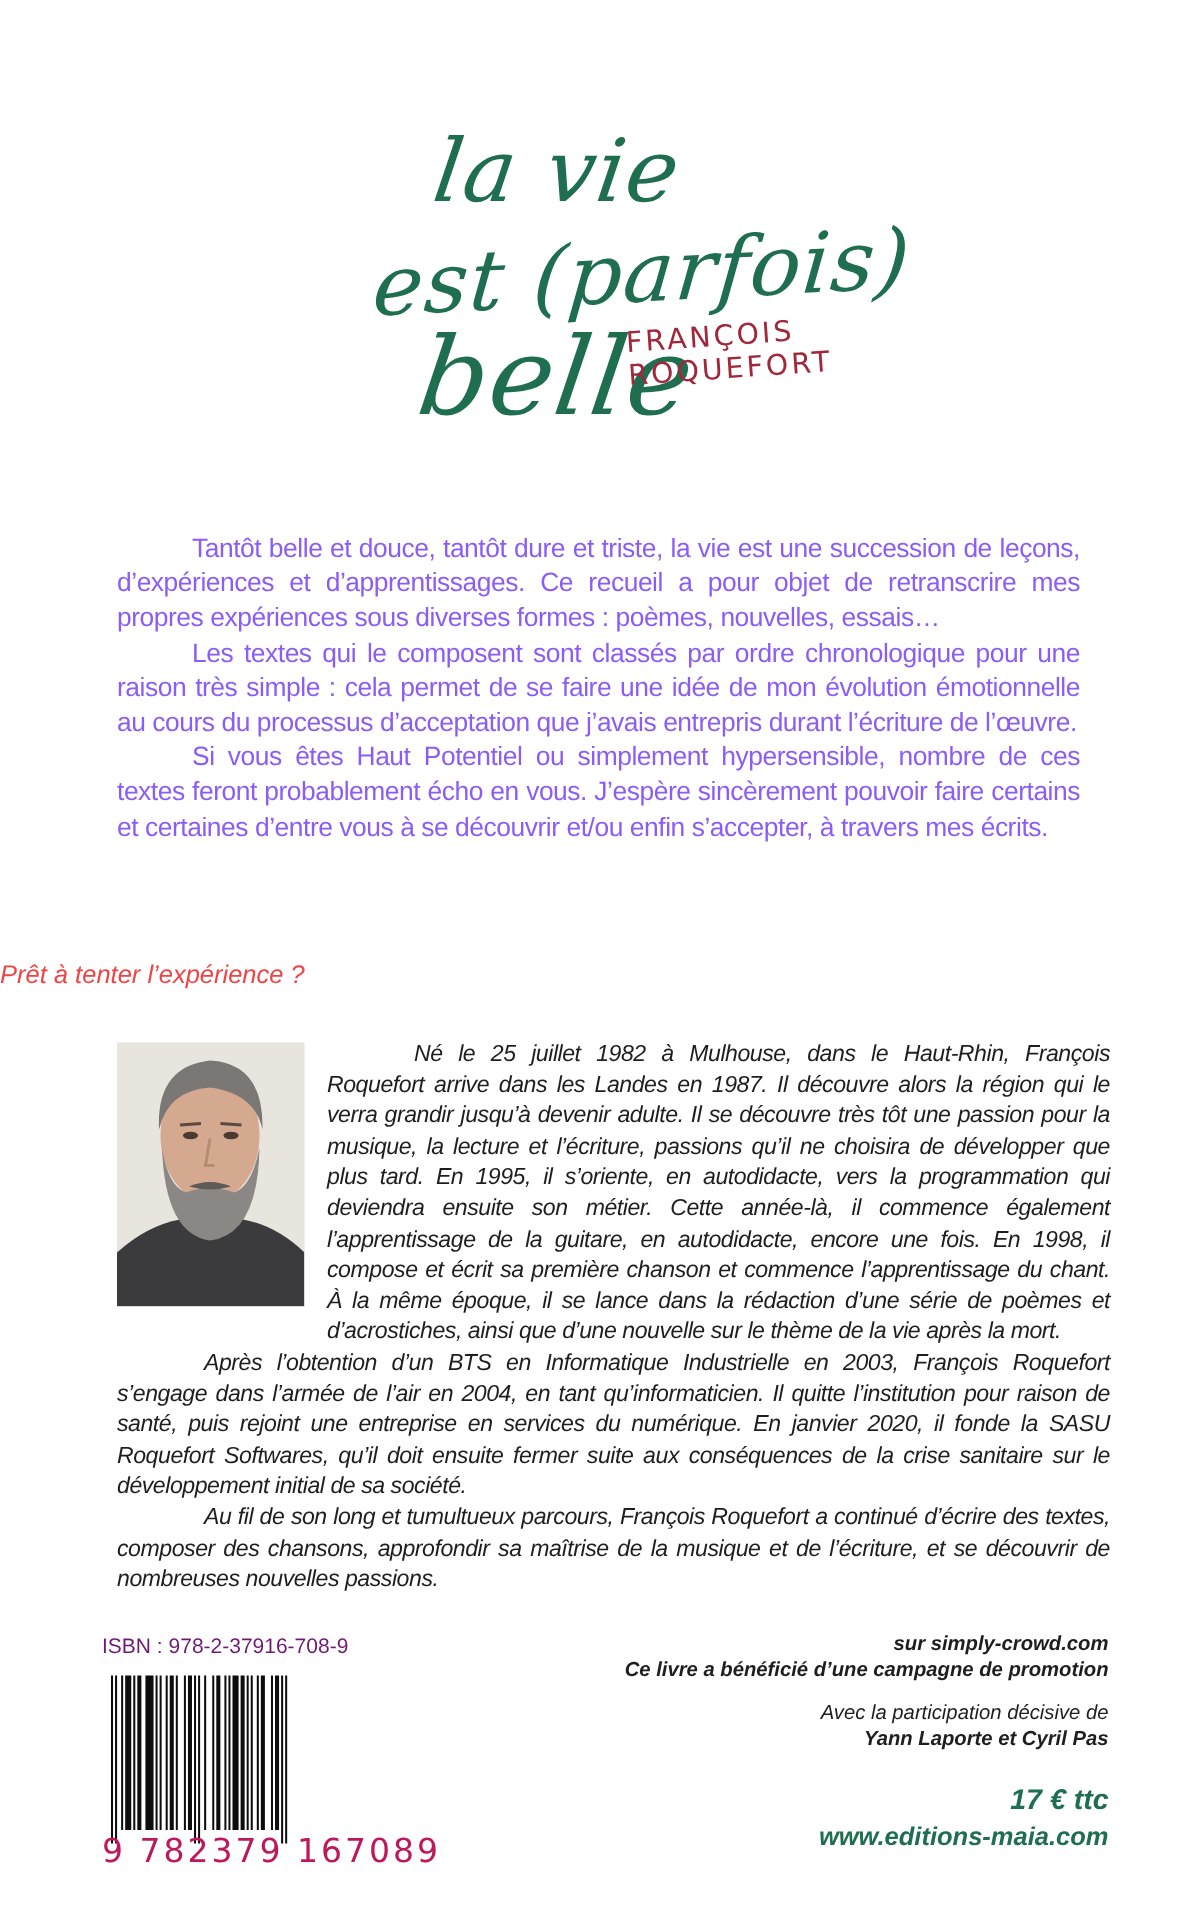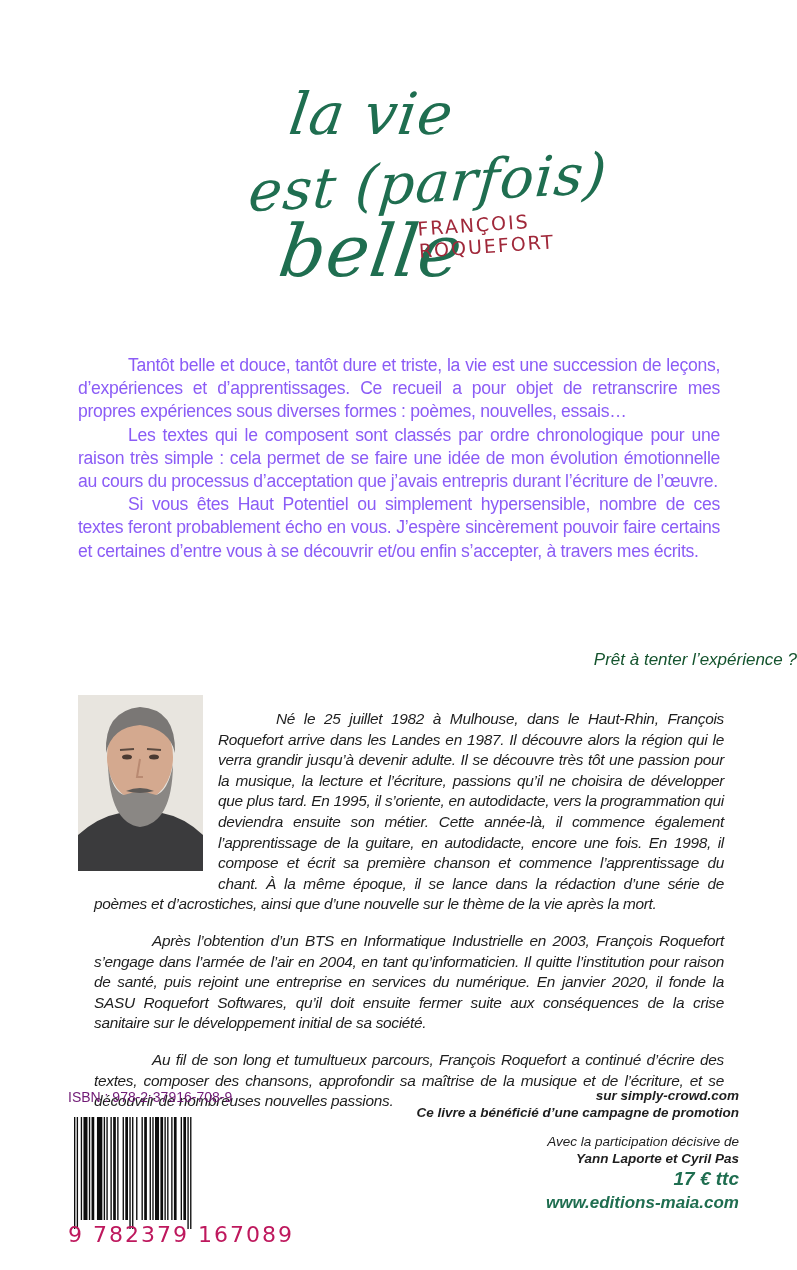--- a/index.html
+++ b/index.html
@@ -16,43 +16,43 @@
   .author { position: absolute; left: 178px; top: 138px; color: #a0283a; font-size: 19px;
             letter-spacing: 2px; line-height: 22px; transform: rotate(-4deg); font-family: "DejaVu Sans", sans-serif; }
   .author div { white-space: nowrap; }
 
   
   .blurb { position: absolute; left: 78px; top: 354px; width: 642px;
            font-family: "Liberation Sans", sans-serif; font-size: 17.6px; line-height: 23.2px;
            text-align: justify; color: #8b5cf6; letter-spacing: -0.3px; }
   .blurb p { margin: 0; text-indent: 50px; }
 
-  .tagline { position: absolute; left: 0; width: 797px; top: 640px; text-align: right;
-             font-style: italic; font-size: 17px; color: #14532d; margin-top: 10px; }
+  .tagline { position: absolute; left: 0; width: 797px; top: 640px; text-align: left;
+             font-style: italic; font-size: 17px; color: #ef4444; }
 
   
   .photo { position: absolute; left: 78px; top: 695px; width: 125px; height: 176px; overflow: hidden;
            background: #e9e6e1; }
   .bio { position: absolute; left: 78px; top: 693px; width: 662px;
          font-style: italic; font-size: 15.4px; line-height: 20.6px; text-align: justify; color: #1e1e1e;
          letter-spacing: -0.3px; }
   .bio .float-spacer { float: left; width: 140px; height: 190px; }
-  .bio p { margin: 16px; text-indent: 58px; }
+  .bio p { margin: 0; text-indent: 58px; }
 
   
   .isbn { position: absolute; left: 68px; top: 1089px; font-size: 14px; color: #701a75; }
   .barcode { position: absolute; left: 68px; top: 1115px; width: 170px; height: 150px; }
   .barcode-number { position: absolute; left: 68px; top: 1222px; font-size: 22px; letter-spacing: 2px;
                     font-family: "DejaVu Sans", sans-serif; color: #be185d; background: transparent; }
   .right-col { position: absolute; right: 58px; top: 1087px; width: 380px; text-align: right;
                font-style: italic; color: #1e1e1e; }
   .promo { font-weight: bold; font-size: 13.5px; line-height: 17px; }
   .thanks { margin-top: 12px; font-size: 13.5px; line-height: 17px; }
   .thanks .names { font-weight: bold; }
-  .price { font-weight: bold; font-size: 19px; color: #1f6e50; line-height: 24px; }
+  .price { margin-top: 22px; font-weight: bold; font-size: 19px; color: #1f6e50; line-height: 24px; }
   .site { font-weight: bold; font-size: 17px; color: #1f6e50; line-height: 24px; }
 </style>
 </head>
 <body>
 
 <div class="title-block">
   <div class="script t1">la vie</div>
   <div class="script t2">est (parfois)</div>
   <div class="script t3">belle</div>
   <div class="author">

